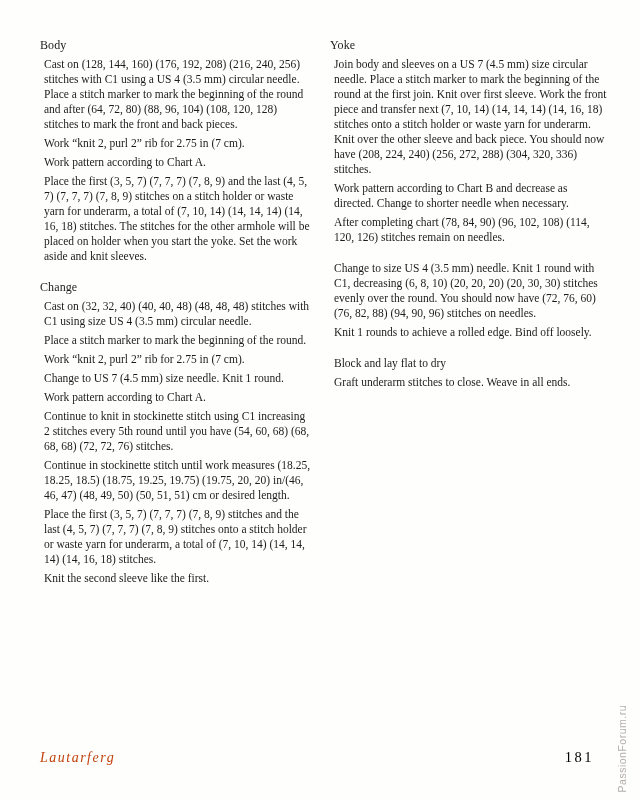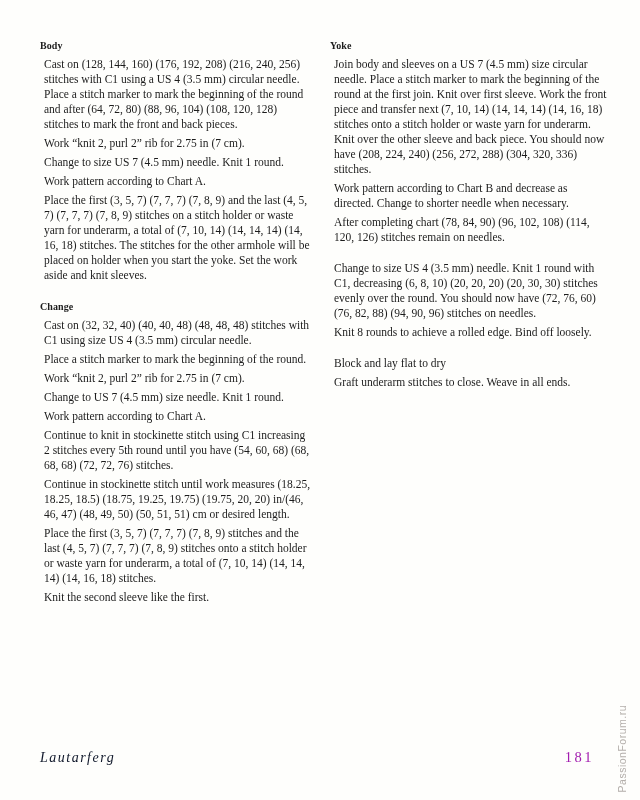--- a/index.html
+++ b/index.html
@@ -20,42 +20,42 @@
     position: absolute;
     top: 38px;
     font-size: 11.5px;
     line-height: 15px;
     text-align: left;
   }
   .col-left  { left: 40px;  width: 276px; }
   .col-right { left: 330px; width: 282px; }
   .section { margin-bottom: 16px; }
   .section h2 {
-    font-size: 10px;
-    font-weight: bold;
+    font-size: 12px;
+    font-weight: normal;
     margin-bottom: 3px;
     letter-spacing: 0.1px;
   }
   .section p { margin: 4px; }
   .footer-signature {
     position: absolute;
     left: 40px;
     bottom: 34px;
     font-style: italic;
     font-size: 14px;
     letter-spacing: 1.5px;
-    color: #0f172a;
+    color: #c2410c;
   }
   .footer-page-number {
     position: absolute;
     right: 46px;
     bottom: 34px;
     font-size: 14.5px;
     letter-spacing: 2.5px;
-    color: #a21caf;
+    color: #000000;
   }
   .watermark {
     position: absolute;
     right: 12px;
     bottom: 8px;
     color: #b3aeaa;
     font-size: 10.5px;
     font-family: "Liberation Sans", sans-serif;
     writing-mode: vertical-rl;
     transform: rotate(180deg);
@@ -66,21 +66,20 @@
 <body>
 
 <div class="page">
 
   <div class="col col-left">
 
     <section class="section">
       <h2>Body</h2>
       <p>Cast on (128, 144, 160) (176, 192, 208) (216, 240, 256) stitches with C1 using a US 4 (3.5 mm) circular needle. Place a stitch marker to mark the beginning of the round and after (64, 72, 80) (88, 96, 104) (108, 120, 128) stitches to mark the front and back pieces.</p>
       <p>Work “knit 2, purl 2” rib for 2.75 in (7 cm).</p>
-      <p>Change to size US 7 (4.5 mm) needle. Knit 1 round.</p>
       <p>Work pattern according to Chart A.</p>
       <p>Place the first (3, 5, 7) (7, 7, 7) (7, 8, 9) and the last (4, 5, 7) (7, 7, 7) (7, 8, 9) stitches on a stitch holder or waste yarn for underarm, a total of (7, 10, 14) (14, 14, 14) (14, 16, 18) stitches. The stitches for the other armhole will be placed on holder when you start the yoke. Set the work aside and knit sleeves.</p>
     </section>
 
     <section class="section">
       <h2>Change</h2>
       <p>Cast on (32, 32, 40) (40, 40, 48) (48, 48, 48) stitches with C1 using size US 4 (3.5 mm) circular needle.</p>
       <p>Place a stitch marker to mark the beginning of the round.</p>
       <p>Work “knit 2, purl 2” rib for 2.75 in (7 cm).</p>
       <p>Change to US 7 (4.5 mm) size needle. Knit 1 round.</p>
@@ -97,21 +96,21 @@
 
     <section class="section">
       <h2>Yoke</h2>
       <p>Join body and sleeves on a US 7 (4.5 mm) size circular needle. Place a stitch marker to mark the beginning of the round at the first join. Knit over first sleeve. Work the front piece and transfer next (7, 10, 14) (14, 14, 14) (14, 16, 18) stitches onto a stitch holder or waste yarn for underarm. Knit over the other sleeve and back piece. You should now have (208, 224, 240) (256, 272, 288) (304, 320, 336) stitches.</p>
       <p>Work pattern according to Chart B and decrease as directed. Change to shorter needle when necessary.</p>
       <p>After completing chart (78, 84, 90) (96, 102, 108) (114, 120, 126) stitches remain on needles.</p>
     </section>
 
     <section class="section">
       <p>Change to size US 4 (3.5 mm) needle. Knit 1 round with C1, decreasing (6, 8, 10) (20, 20, 20) (20, 30, 30) stitches evenly over the round. You should now have (72, 76, 60) (76, 82, 88) (94, 90, 96) stitches on needles.</p>
-      <p>Knit 8 rounds to achieve a rolled edge. Bind off loosely.</p>
+      <p>Knit 1 rounds to achieve a rolled edge. Bind off loosely.</p>
     </section>
 
     <section class="section">
       <p>Block and lay flat to dry</p>
       <p>Graft underarm stitches to close. Weave in all ends.</p>
     </section>
 
   </div>
 
   <div class="footer-signature">Lautarferg</div>

